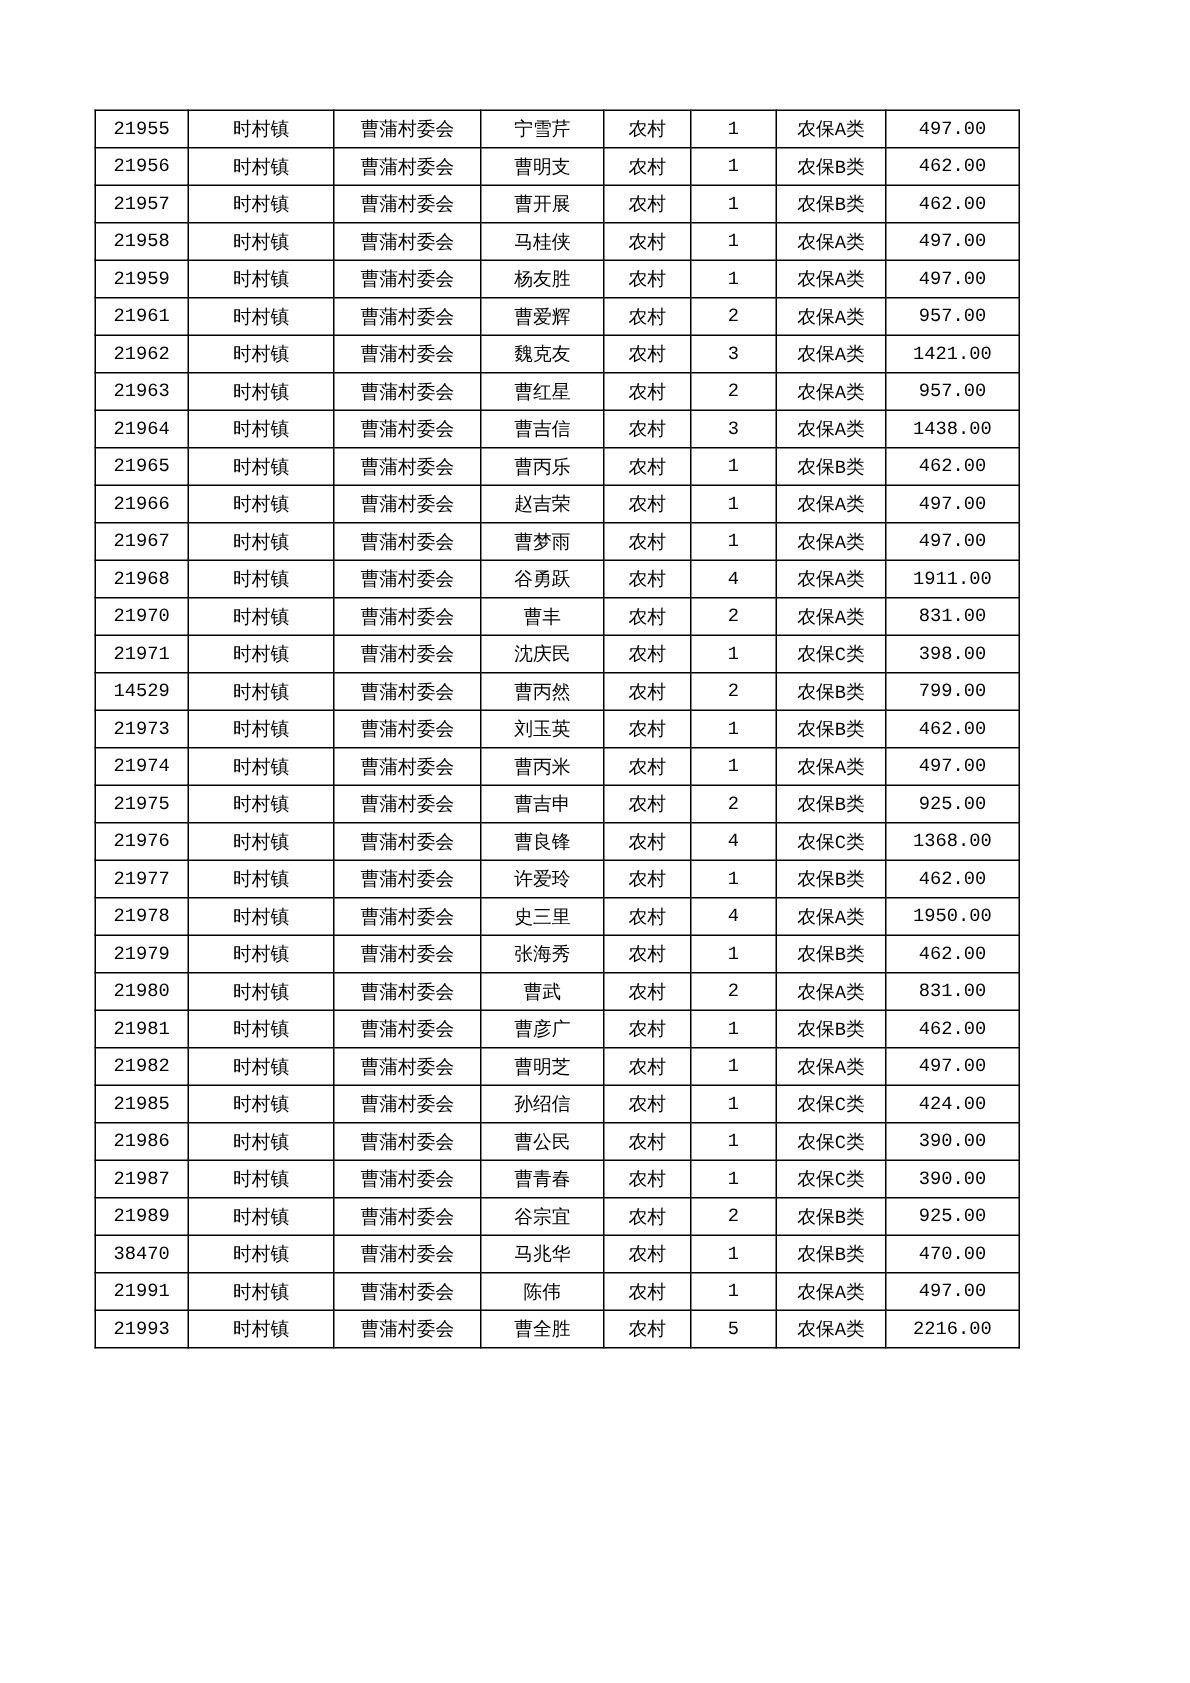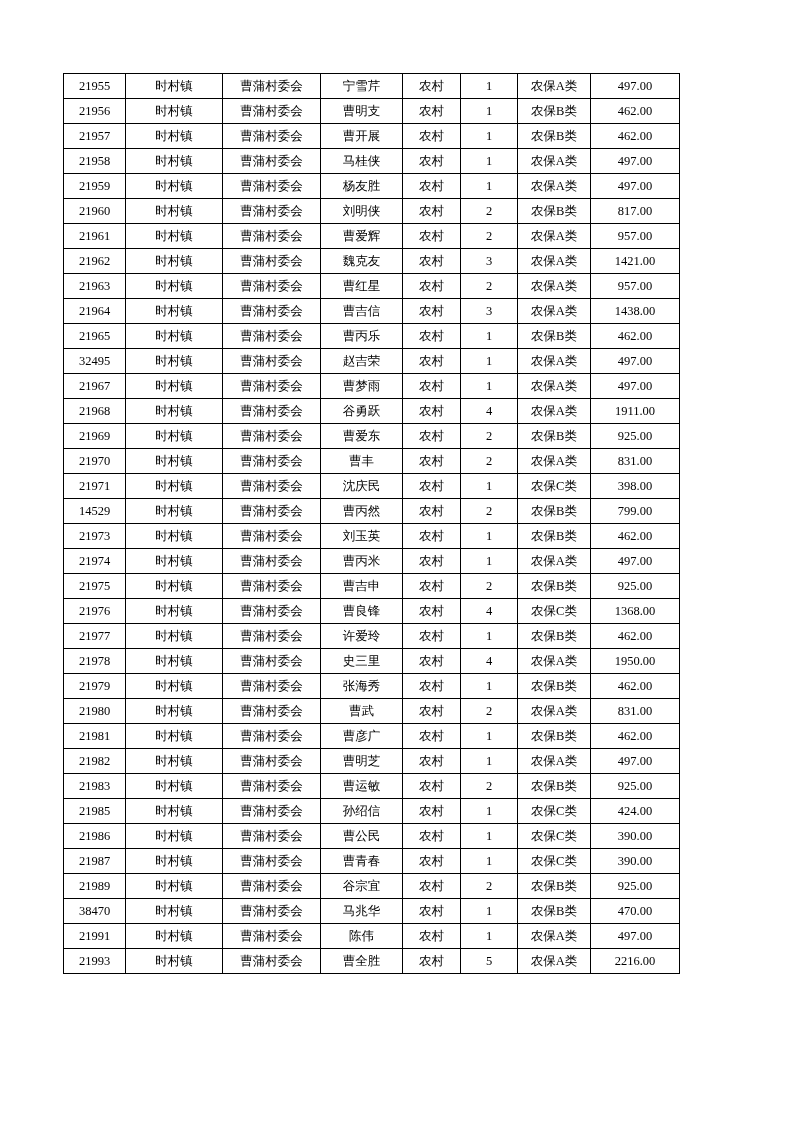--- a/index.html
+++ b/index.html
@@ -7,20 +7,21 @@
     padding: 0;
     background: #ffffff;
     font-family: "Liberation Serif", "DejaVu Serif", serif;
   }
   .sheet {
     position: relative;
     width: 793px;
     height: 1122px;
     background: #ffffff;
     overflow: hidden;
+    font-family: Liberation Mono, monospace;
   }
   table.data-table {
     position: absolute;
     left: 63px;
     top: 73px;
     border-collapse: collapse;
     table-layout: fixed;
   }
   table.data-table td {
     border: 1px solid #000000;
@@ -103,30 +104,20 @@
           <td class="col-id">21959</td>
           <td class="col-town">时村镇</td>
           <td class="col-village">曹蒲村委会</td>
           <td class="col-name">杨友胜</td>
           <td class="col-type">农村</td>
           <td class="col-count">1</td>
           <td class="col-category">农保A类</td>
           <td class="col-amount">497.00</td>
         </tr>
         <tr>
-          <td class="col-id">21960</td>
-          <td class="col-town">时村镇</td>
-          <td class="col-village">曹蒲村委会</td>
-          <td class="col-name">刘明侠</td>
-          <td class="col-type">农村</td>
-          <td class="col-count">2</td>
-          <td class="col-category">农保B类</td>
-          <td class="col-amount">817.00</td>
-        </tr>
-        <tr>
           <td class="col-id">21961</td>
           <td class="col-town">时村镇</td>
           <td class="col-village">曹蒲村委会</td>
           <td class="col-name">曹爱辉</td>
           <td class="col-type">农村</td>
           <td class="col-count">2</td>
           <td class="col-category">农保A类</td>
           <td class="col-amount">957.00</td>
         </tr>
         <tr>
@@ -163,21 +154,21 @@
           <td class="col-id">21965</td>
           <td class="col-town">时村镇</td>
           <td class="col-village">曹蒲村委会</td>
           <td class="col-name">曹丙乐</td>
           <td class="col-type">农村</td>
           <td class="col-count">1</td>
           <td class="col-category">农保B类</td>
           <td class="col-amount">462.00</td>
         </tr>
         <tr>
-          <td class="col-id">32495</td>
+          <td class="col-id">21966</td>
           <td class="col-town">时村镇</td>
           <td class="col-village">曹蒲村委会</td>
           <td class="col-name">赵吉荣</td>
           <td class="col-type">农村</td>
           <td class="col-count">1</td>
           <td class="col-category">农保A类</td>
           <td class="col-amount">497.00</td>
         </tr>
         <tr>
           <td class="col-id">21967</td>
@@ -193,168 +184,148 @@
           <td class="col-id">21968</td>
           <td class="col-town">时村镇</td>
           <td class="col-village">曹蒲村委会</td>
           <td class="col-name">谷勇跃</td>
           <td class="col-type">农村</td>
           <td class="col-count">4</td>
           <td class="col-category">农保A类</td>
           <td class="col-amount">1911.00</td>
         </tr>
         <tr>
-          <td class="col-id">21969</td>
-          <td class="col-town">时村镇</td>
-          <td class="col-village">曹蒲村委会</td>
-          <td class="col-name">曹爱东</td>
+          <td class="col-id">21970</td>
+          <td class="col-town">时村镇</td>
+          <td class="col-village">曹蒲村委会</td>
+          <td class="col-name">曹丰</td>
+          <td class="col-type">农村</td>
+          <td class="col-count">2</td>
+          <td class="col-category">农保A类</td>
+          <td class="col-amount">831.00</td>
+        </tr>
+        <tr>
+          <td class="col-id">21971</td>
+          <td class="col-town">时村镇</td>
+          <td class="col-village">曹蒲村委会</td>
+          <td class="col-name">沈庆民</td>
+          <td class="col-type">农村</td>
+          <td class="col-count">1</td>
+          <td class="col-category">农保C类</td>
+          <td class="col-amount">398.00</td>
+        </tr>
+        <tr>
+          <td class="col-id">14529</td>
+          <td class="col-town">时村镇</td>
+          <td class="col-village">曹蒲村委会</td>
+          <td class="col-name">曹丙然</td>
+          <td class="col-type">农村</td>
+          <td class="col-count">2</td>
+          <td class="col-category">农保B类</td>
+          <td class="col-amount">799.00</td>
+        </tr>
+        <tr>
+          <td class="col-id">21973</td>
+          <td class="col-town">时村镇</td>
+          <td class="col-village">曹蒲村委会</td>
+          <td class="col-name">刘玉英</td>
+          <td class="col-type">农村</td>
+          <td class="col-count">1</td>
+          <td class="col-category">农保B类</td>
+          <td class="col-amount">462.00</td>
+        </tr>
+        <tr>
+          <td class="col-id">21974</td>
+          <td class="col-town">时村镇</td>
+          <td class="col-village">曹蒲村委会</td>
+          <td class="col-name">曹丙米</td>
+          <td class="col-type">农村</td>
+          <td class="col-count">1</td>
+          <td class="col-category">农保A类</td>
+          <td class="col-amount">497.00</td>
+        </tr>
+        <tr>
+          <td class="col-id">21975</td>
+          <td class="col-town">时村镇</td>
+          <td class="col-village">曹蒲村委会</td>
+          <td class="col-name">曹吉申</td>
           <td class="col-type">农村</td>
           <td class="col-count">2</td>
           <td class="col-category">农保B类</td>
           <td class="col-amount">925.00</td>
         </tr>
         <tr>
-          <td class="col-id">21970</td>
-          <td class="col-town">时村镇</td>
-          <td class="col-village">曹蒲村委会</td>
-          <td class="col-name">曹丰</td>
+          <td class="col-id">21976</td>
+          <td class="col-town">时村镇</td>
+          <td class="col-village">曹蒲村委会</td>
+          <td class="col-name">曹良锋</td>
+          <td class="col-type">农村</td>
+          <td class="col-count">4</td>
+          <td class="col-category">农保C类</td>
+          <td class="col-amount">1368.00</td>
+        </tr>
+        <tr>
+          <td class="col-id">21977</td>
+          <td class="col-town">时村镇</td>
+          <td class="col-village">曹蒲村委会</td>
+          <td class="col-name">许爱玲</td>
+          <td class="col-type">农村</td>
+          <td class="col-count">1</td>
+          <td class="col-category">农保B类</td>
+          <td class="col-amount">462.00</td>
+        </tr>
+        <tr>
+          <td class="col-id">21978</td>
+          <td class="col-town">时村镇</td>
+          <td class="col-village">曹蒲村委会</td>
+          <td class="col-name">史三里</td>
+          <td class="col-type">农村</td>
+          <td class="col-count">4</td>
+          <td class="col-category">农保A类</td>
+          <td class="col-amount">1950.00</td>
+        </tr>
+        <tr>
+          <td class="col-id">21979</td>
+          <td class="col-town">时村镇</td>
+          <td class="col-village">曹蒲村委会</td>
+          <td class="col-name">张海秀</td>
+          <td class="col-type">农村</td>
+          <td class="col-count">1</td>
+          <td class="col-category">农保B类</td>
+          <td class="col-amount">462.00</td>
+        </tr>
+        <tr>
+          <td class="col-id">21980</td>
+          <td class="col-town">时村镇</td>
+          <td class="col-village">曹蒲村委会</td>
+          <td class="col-name">曹武</td>
           <td class="col-type">农村</td>
           <td class="col-count">2</td>
           <td class="col-category">农保A类</td>
           <td class="col-amount">831.00</td>
         </tr>
         <tr>
-          <td class="col-id">21971</td>
-          <td class="col-town">时村镇</td>
-          <td class="col-village">曹蒲村委会</td>
-          <td class="col-name">沈庆民</td>
-          <td class="col-type">农村</td>
-          <td class="col-count">1</td>
-          <td class="col-category">农保C类</td>
-          <td class="col-amount">398.00</td>
-        </tr>
-        <tr>
-          <td class="col-id">14529</td>
-          <td class="col-town">时村镇</td>
-          <td class="col-village">曹蒲村委会</td>
-          <td class="col-name">曹丙然</td>
-          <td class="col-type">农村</td>
-          <td class="col-count">2</td>
-          <td class="col-category">农保B类</td>
-          <td class="col-amount">799.00</td>
-        </tr>
-        <tr>
-          <td class="col-id">21973</td>
-          <td class="col-town">时村镇</td>
-          <td class="col-village">曹蒲村委会</td>
-          <td class="col-name">刘玉英</td>
-          <td class="col-type">农村</td>
-          <td class="col-count">1</td>
-          <td class="col-category">农保B类</td>
-          <td class="col-amount">462.00</td>
-        </tr>
-        <tr>
-          <td class="col-id">21974</td>
-          <td class="col-town">时村镇</td>
-          <td class="col-village">曹蒲村委会</td>
-          <td class="col-name">曹丙米</td>
-          <td class="col-type">农村</td>
-          <td class="col-count">1</td>
-          <td class="col-category">农保A类</td>
-          <td class="col-amount">497.00</td>
-        </tr>
-        <tr>
-          <td class="col-id">21975</td>
-          <td class="col-town">时村镇</td>
-          <td class="col-village">曹蒲村委会</td>
-          <td class="col-name">曹吉申</td>
-          <td class="col-type">农村</td>
-          <td class="col-count">2</td>
-          <td class="col-category">农保B类</td>
-          <td class="col-amount">925.00</td>
-        </tr>
-        <tr>
-          <td class="col-id">21976</td>
-          <td class="col-town">时村镇</td>
-          <td class="col-village">曹蒲村委会</td>
-          <td class="col-name">曹良锋</td>
-          <td class="col-type">农村</td>
-          <td class="col-count">4</td>
-          <td class="col-category">农保C类</td>
-          <td class="col-amount">1368.00</td>
-        </tr>
-        <tr>
-          <td class="col-id">21977</td>
-          <td class="col-town">时村镇</td>
-          <td class="col-village">曹蒲村委会</td>
-          <td class="col-name">许爱玲</td>
-          <td class="col-type">农村</td>
-          <td class="col-count">1</td>
-          <td class="col-category">农保B类</td>
-          <td class="col-amount">462.00</td>
-        </tr>
-        <tr>
-          <td class="col-id">21978</td>
-          <td class="col-town">时村镇</td>
-          <td class="col-village">曹蒲村委会</td>
-          <td class="col-name">史三里</td>
-          <td class="col-type">农村</td>
-          <td class="col-count">4</td>
-          <td class="col-category">农保A类</td>
-          <td class="col-amount">1950.00</td>
-        </tr>
-        <tr>
-          <td class="col-id">21979</td>
-          <td class="col-town">时村镇</td>
-          <td class="col-village">曹蒲村委会</td>
-          <td class="col-name">张海秀</td>
-          <td class="col-type">农村</td>
-          <td class="col-count">1</td>
-          <td class="col-category">农保B类</td>
-          <td class="col-amount">462.00</td>
-        </tr>
-        <tr>
-          <td class="col-id">21980</td>
-          <td class="col-town">时村镇</td>
-          <td class="col-village">曹蒲村委会</td>
-          <td class="col-name">曹武</td>
-          <td class="col-type">农村</td>
-          <td class="col-count">2</td>
-          <td class="col-category">农保A类</td>
-          <td class="col-amount">831.00</td>
-        </tr>
-        <tr>
           <td class="col-id">21981</td>
           <td class="col-town">时村镇</td>
           <td class="col-village">曹蒲村委会</td>
           <td class="col-name">曹彦广</td>
           <td class="col-type">农村</td>
           <td class="col-count">1</td>
           <td class="col-category">农保B类</td>
           <td class="col-amount">462.00</td>
         </tr>
         <tr>
           <td class="col-id">21982</td>
           <td class="col-town">时村镇</td>
           <td class="col-village">曹蒲村委会</td>
           <td class="col-name">曹明芝</td>
           <td class="col-type">农村</td>
           <td class="col-count">1</td>
           <td class="col-category">农保A类</td>
           <td class="col-amount">497.00</td>
-        </tr>
-        <tr>
-          <td class="col-id">21983</td>
-          <td class="col-town">时村镇</td>
-          <td class="col-village">曹蒲村委会</td>
-          <td class="col-name">曹运敏</td>
-          <td class="col-type">农村</td>
-          <td class="col-count">2</td>
-          <td class="col-category">农保B类</td>
-          <td class="col-amount">925.00</td>
         </tr>
         <tr>
           <td class="col-id">21985</td>
           <td class="col-town">时村镇</td>
           <td class="col-village">曹蒲村委会</td>
           <td class="col-name">孙绍信</td>
           <td class="col-type">农村</td>
           <td class="col-count">1</td>
           <td class="col-category">农保C类</td>
           <td class="col-amount">424.00</td>

